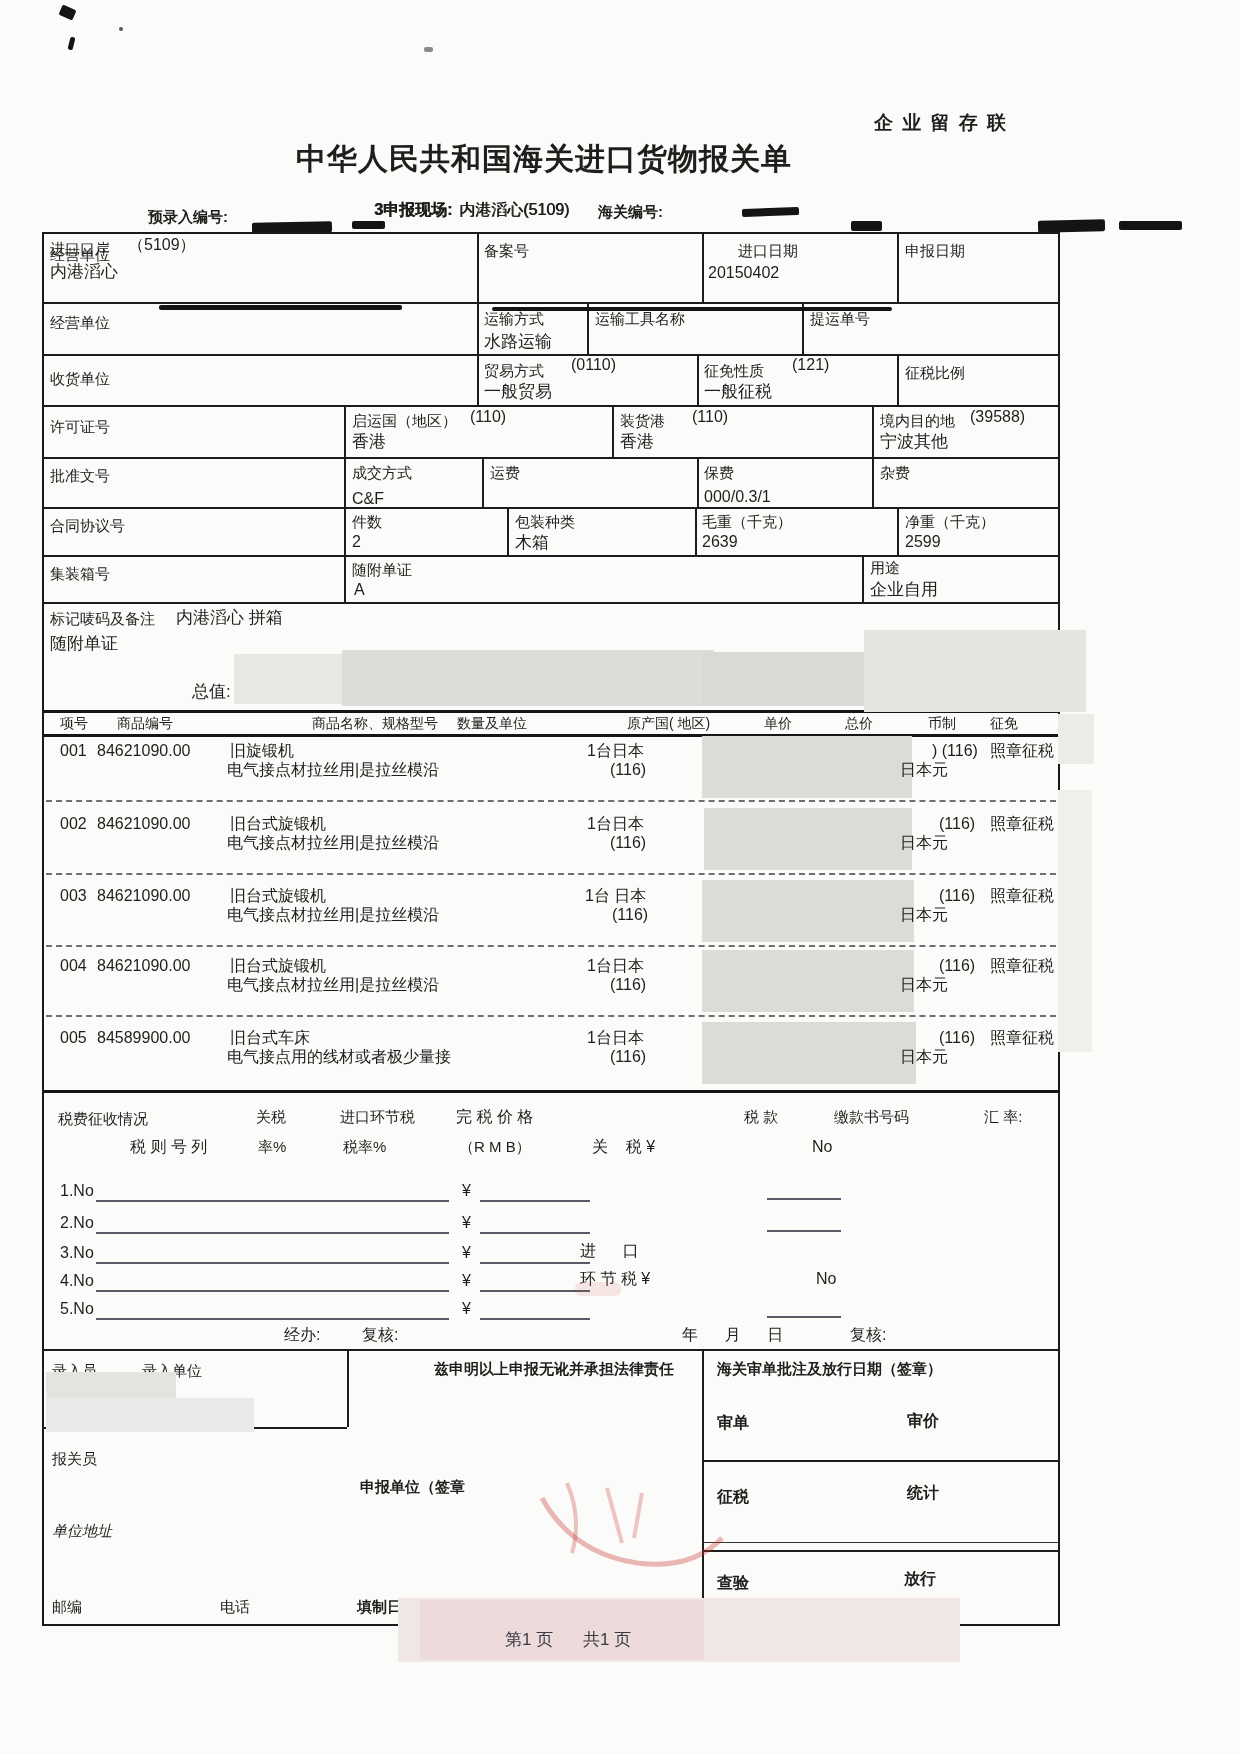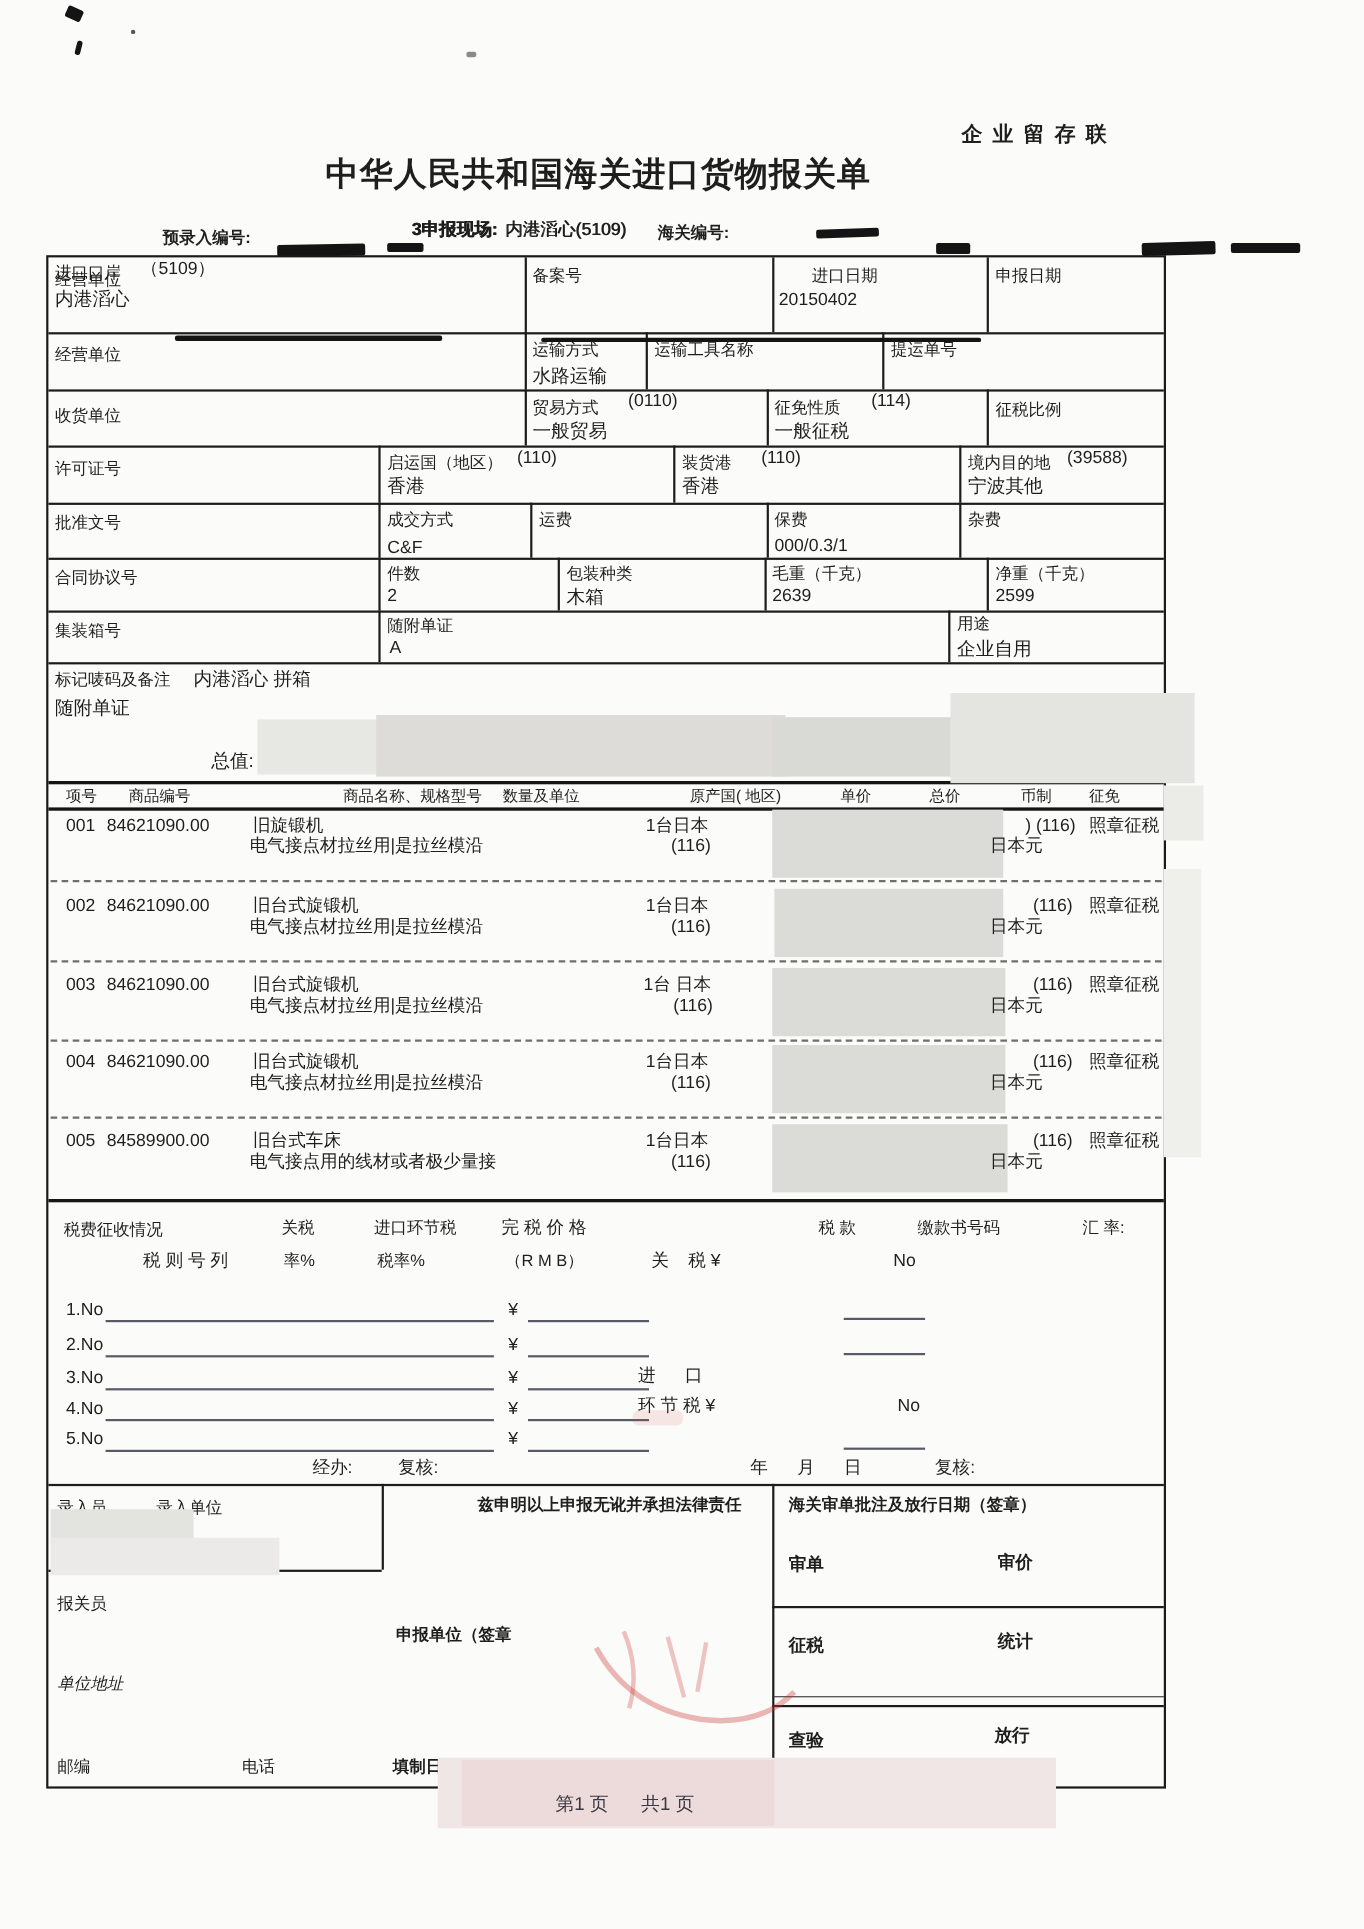--- a/index.html
+++ b/index.html
@@ -85,21 +85,21 @@
     <div class="mark" style="left:448px;top:73px;width:400px;height:4px;"></div>
 
     <div class="vline" style="left:433px;top:120px;height:51px;"></div>
     <div class="vline" style="left:653px;top:120px;height:51px;"></div>
     <div class="vline" style="left:853px;top:120px;height:51px;"></div>
     <div class="abs l" style="left:6px;top:136px;">收货单位</div>
     <div class="abs l" style="left:440px;top:128px;">贸易方式</div>
     <div class="abs v" style="left:527px;top:122px;">(0110)</div>
     <div class="abs v17" style="left:440px;top:148px;">一般贸易</div>
     <div class="abs l" style="left:660px;top:128px;">征免性质</div>
-    <div class="abs v" style="left:748px;top:122px;">(114)</div>
+    <div class="abs v" style="left:748px;top:122px;">(121)</div>
     <div class="abs v17" style="left:660px;top:148px;">一般征税</div>
     <div class="abs l" style="left:861px;top:130px;">征税比例</div>
 
     <div class="vline" style="left:300px;top:171px;height:52px;"></div>
     <div class="vline" style="left:568px;top:171px;height:52px;"></div>
     <div class="vline" style="left:828px;top:171px;height:52px;"></div>
     <div class="abs l" style="left:6px;top:184px;">许可证号</div>
     <div class="abs l" style="left:308px;top:178px;">启运国（地区）</div>
     <div class="abs v" style="left:426px;top:174px;">(110)</div>
     <div class="abs v17" style="left:308px;top:198px;">香港</div>

